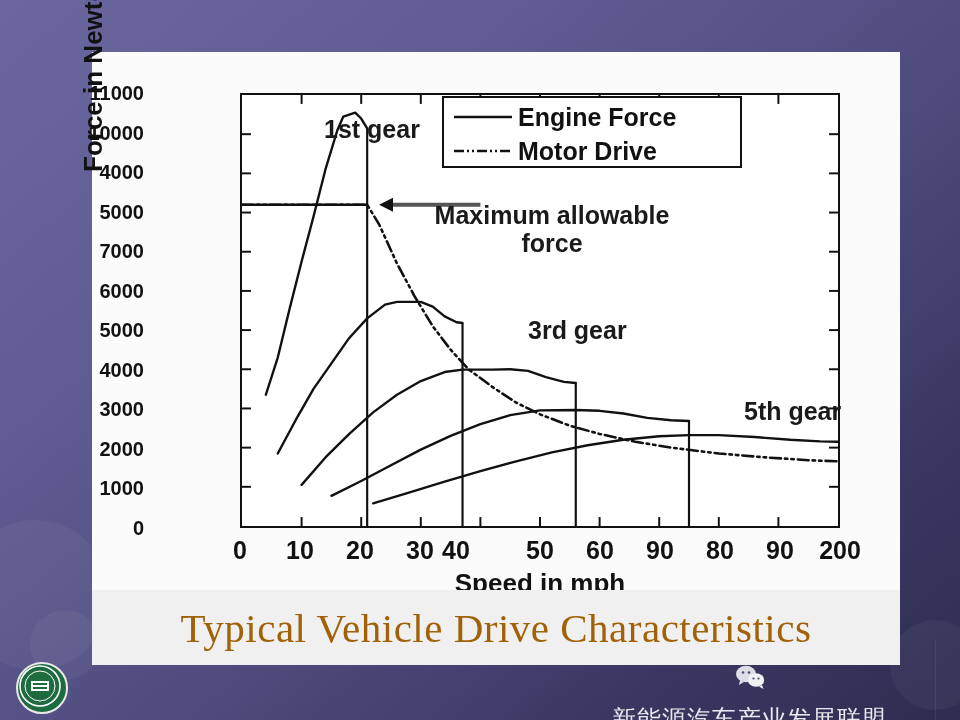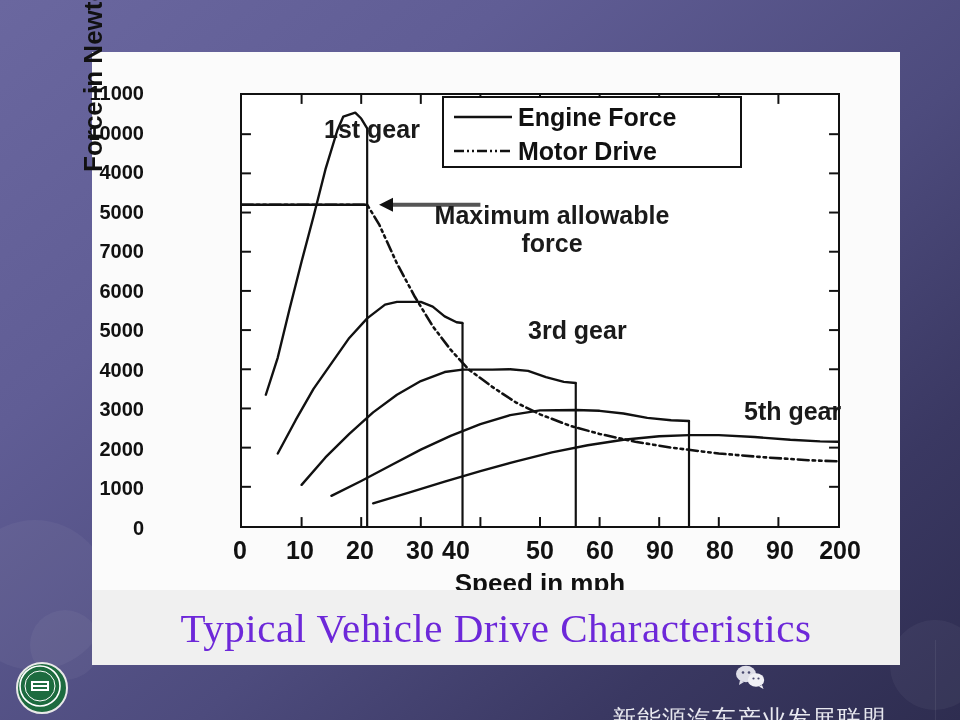--- a/index.html
+++ b/index.html
@@ -18,21 +18,21 @@
     background:#f2f2f2;
   }
   #plot-panel{position:absolute;left:0;top:0;width:808px;height:538px;background:#fbfbfb;}
 
   
   #title-strip{
     position:absolute;left:92px;top:590px;width:808px;height:75px;
     background:#f0f0f0;display:flex;align-items:center;justify-content:center;
   }
   #chart-title{
-    font-family:"Liberation Serif",serif;font-size:41px;color:#6d28d9;
+    font-family:"Liberation Serif",serif;font-size:41px;color:#a16207;
     letter-spacing:.5px;white-space:nowrap;
   }
 
   
   #plot-frame{
     position:absolute;left:148px;top:41px;width:600px;height:435px;
     border:2px solid #111;box-sizing:border-box;background:#fff;
   }
   #plot-svg{position:absolute;left:0;top:0;width:100%;height:100%;}
 

